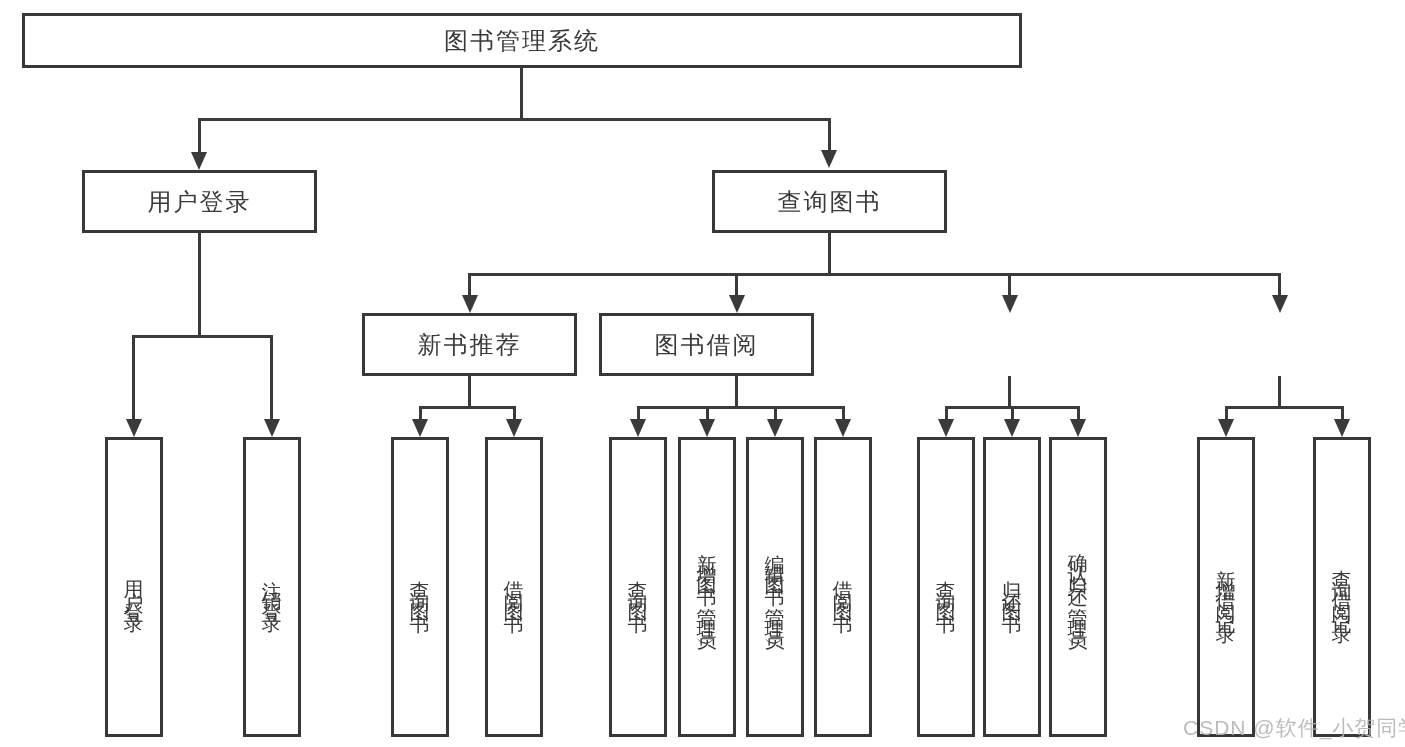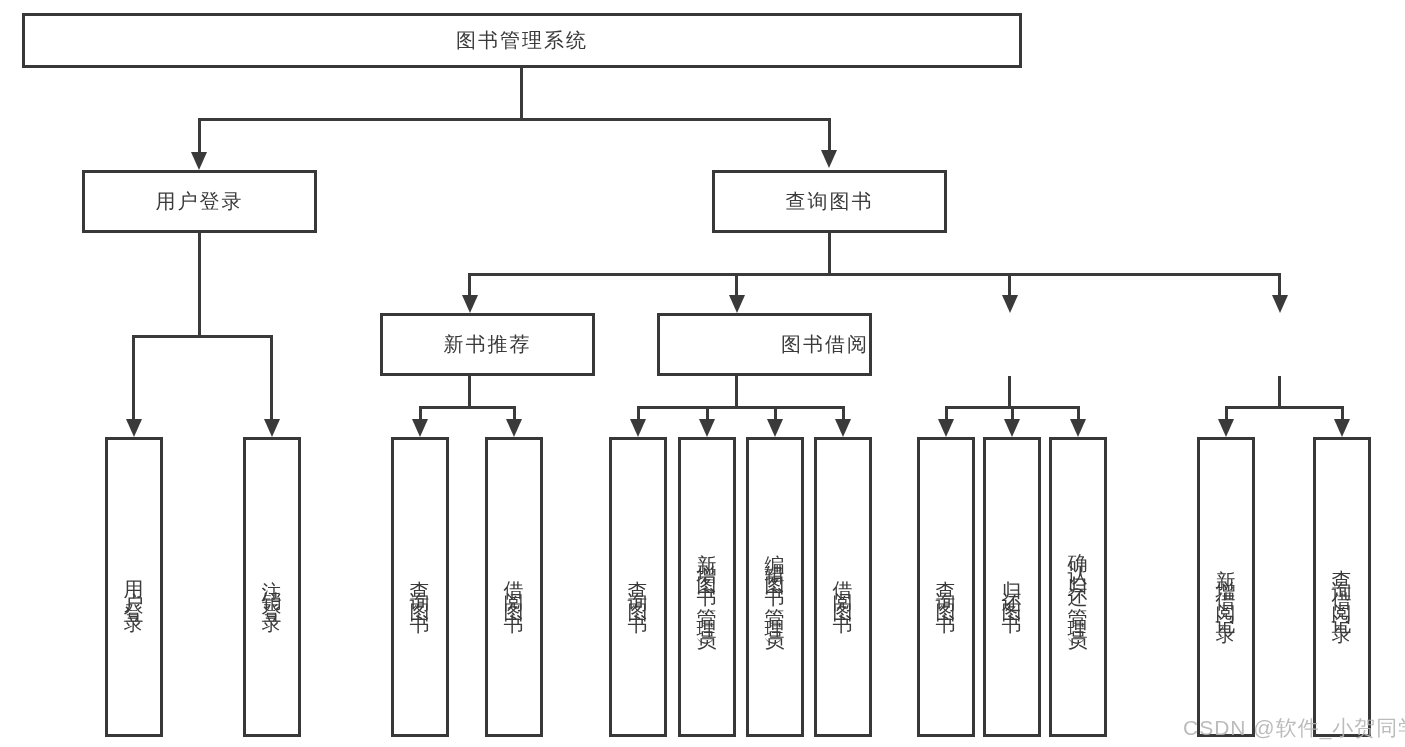--- a/index.html
+++ b/index.html
@@ -15,21 +15,21 @@
     position: absolute;
     box-sizing: border-box;
     border: 3px solid #383838;
     background: #ffffff;
     display: flex;
     align-items: center;
     justify-content: center;
     color: #3a3a3a;
   }
   .hnode span {
-    font-size: 20px;
+    font-size: 24px;
     letter-spacing: 2px;
     white-space: nowrap;
   }
   .root  { left: 22px;  top: 13px;  width: 1000px; height: 55px; }
   .lvl1  { top: 170px; width: 235px; height: 63px; }
   .lvl2  { top: 313px; width: 215px; height: 63px; }
   .leaf  { top: 437px; width: 58px;  height: 300px; }
   .leaf span {
     writing-mode: vertical-rl;
     text-orientation: mixed;
@@ -70,24 +70,24 @@
     <span>图书管理系统</span>
   </div>
 
   <div class="box lvl1 hnode" style="left:82px;">
     <span>用户登录</span>
   </div>
   <div class="box lvl1 hnode" style="left:712px;">
     <span>查询图书</span>
   </div>
 
-  <div class="box lvl2 hnode" style="left:380px;">
+  <div class="box lvl2 hnode" style="left:362px;">
     <span>新书推荐</span>
   </div>
-  <div class="box lvl2 hnode" style="left:657px;justify-content:flex-end;">
+  <div class="box lvl2 hnode" style="left:599px;">
     <span>图书借阅</span>
   </div>
 
   <div class="box leaf" style="left:105px;">
     <span>用户登录</span>
   </div>
   <div class="box leaf" style="left:243px;">
     <span>注销登录</span>
   </div>
   <div class="box leaf" style="left:391px;">

